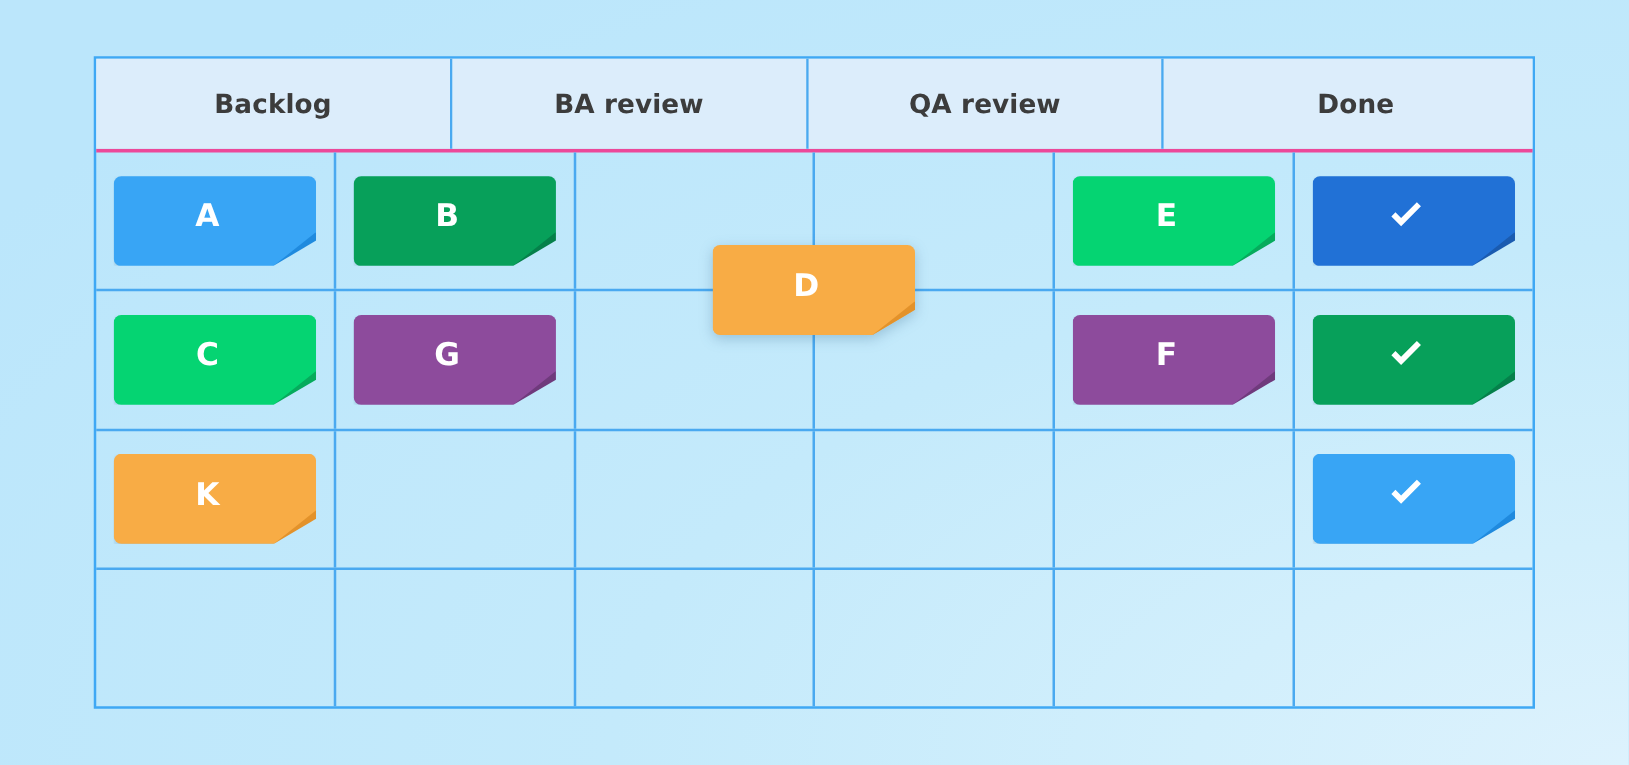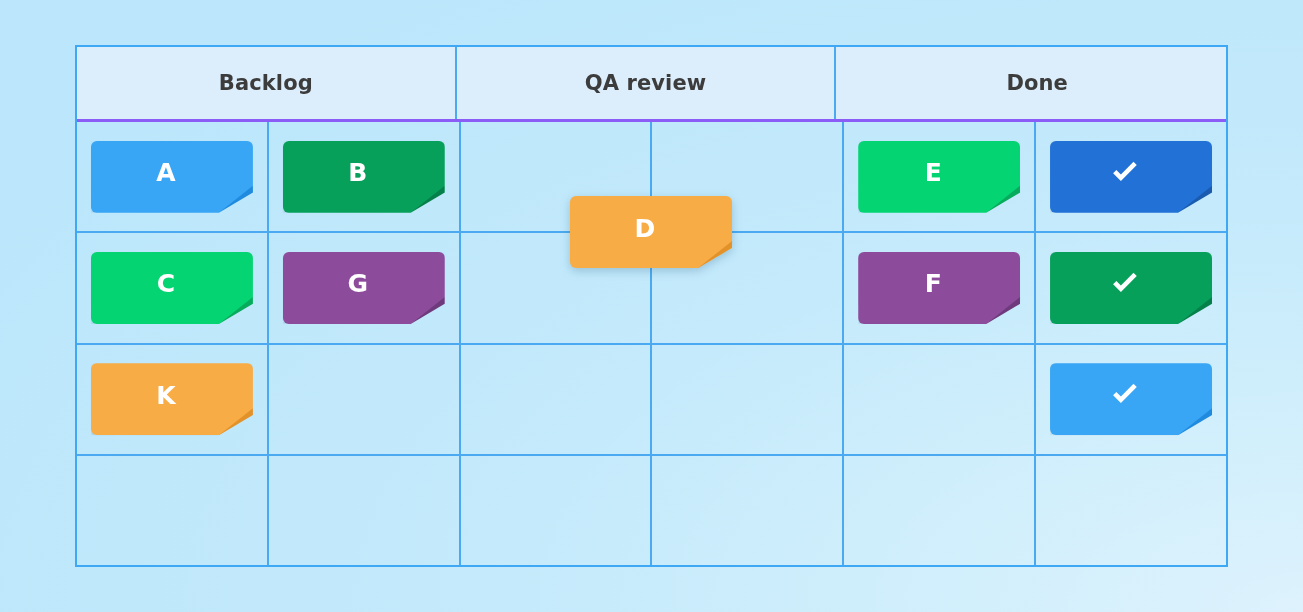--- a/index.html
+++ b/index.html
@@ -33,21 +33,21 @@
     display: flex;
     flex-direction: column;
     background: transparent;
   }
 
   
   .board-header {
     display: flex;
     height: 75px;
     flex: 0 0 75px;
-    border-bottom: 3px solid #8b5cf6;
+    border-bottom: 3px solid #ec4899;
     text-align: center;
   }
 
   .header-cell {
     flex: 1 1 0;
     background: #dcedfb;
     border-right: 2px solid #4aa9f0;
     display: flex;
     align-items: center;
     justify-content: center;
@@ -147,20 +147,23 @@
 
 <div id="board-backdrop"></div>
 
 <div id="kanban-board">
 
   <div class="board-header">
     <div class="header-cell">
       <span>Backlog</span>
     </div>
     <div class="header-cell">
+      <span>BA review</span>
+    </div>
+    <div class="header-cell">
       <span>QA review</span>
     </div>
     <div class="header-cell">
       <span>Done</span>
     </div>
   </div>
 
   <div class="board-body">
 
     <div class="board-row">

